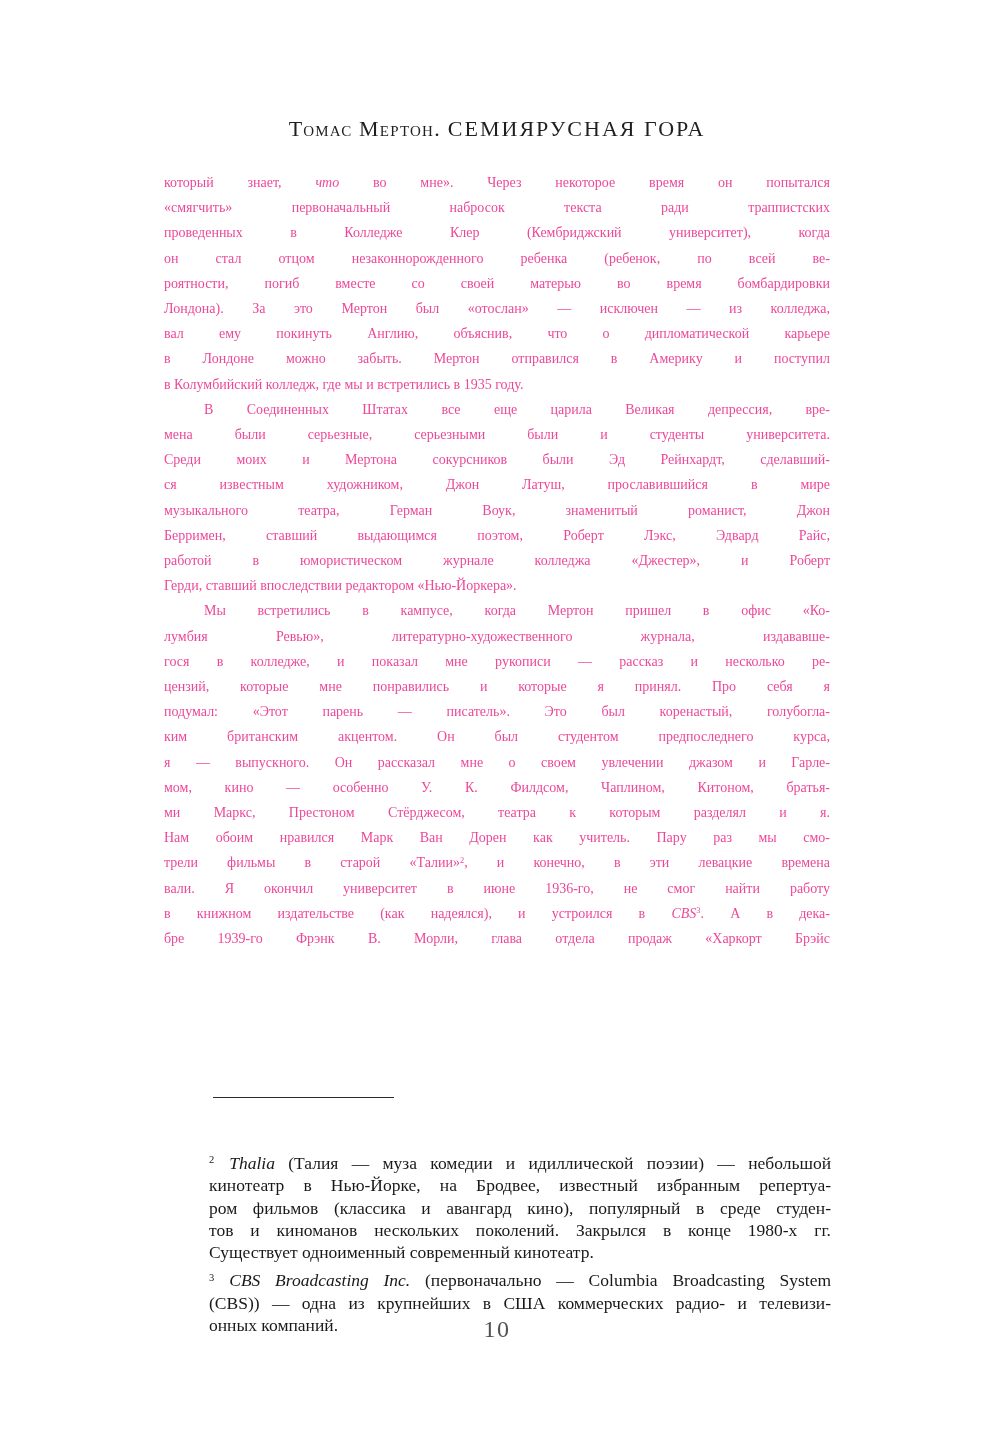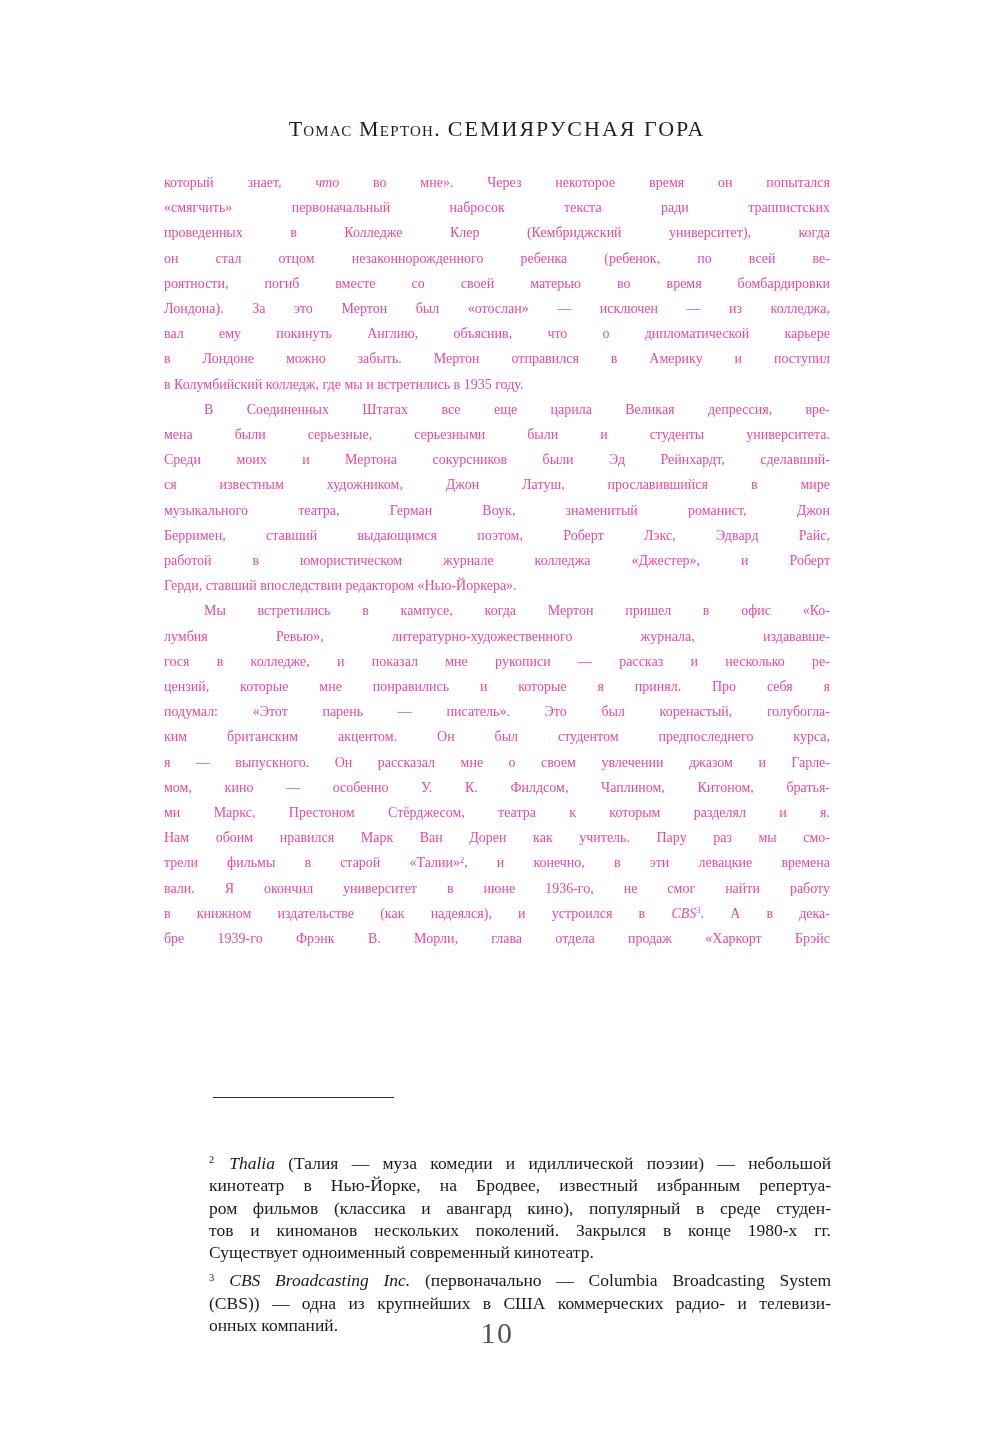--- a/index.html
+++ b/index.html
@@ -67,21 +67,21 @@
     line-height:22.3px;
     color:#191919;
     margin-top:44px;
   }
   .footnote + .footnote { margin-top:6px; }
   .fn-marker { margin-right:15px; }
   .page-num {
     position:absolute;
     top:1316px; left:164px; width:666px;
     text-align:center;
-    font-size:30px;
+    font-size:24px;
     color:#525252;
     letter-spacing:1.5px;
   }
 </style>
 </head>
 <body>
 
 <div class="page">
 
   <header class="running-head">

